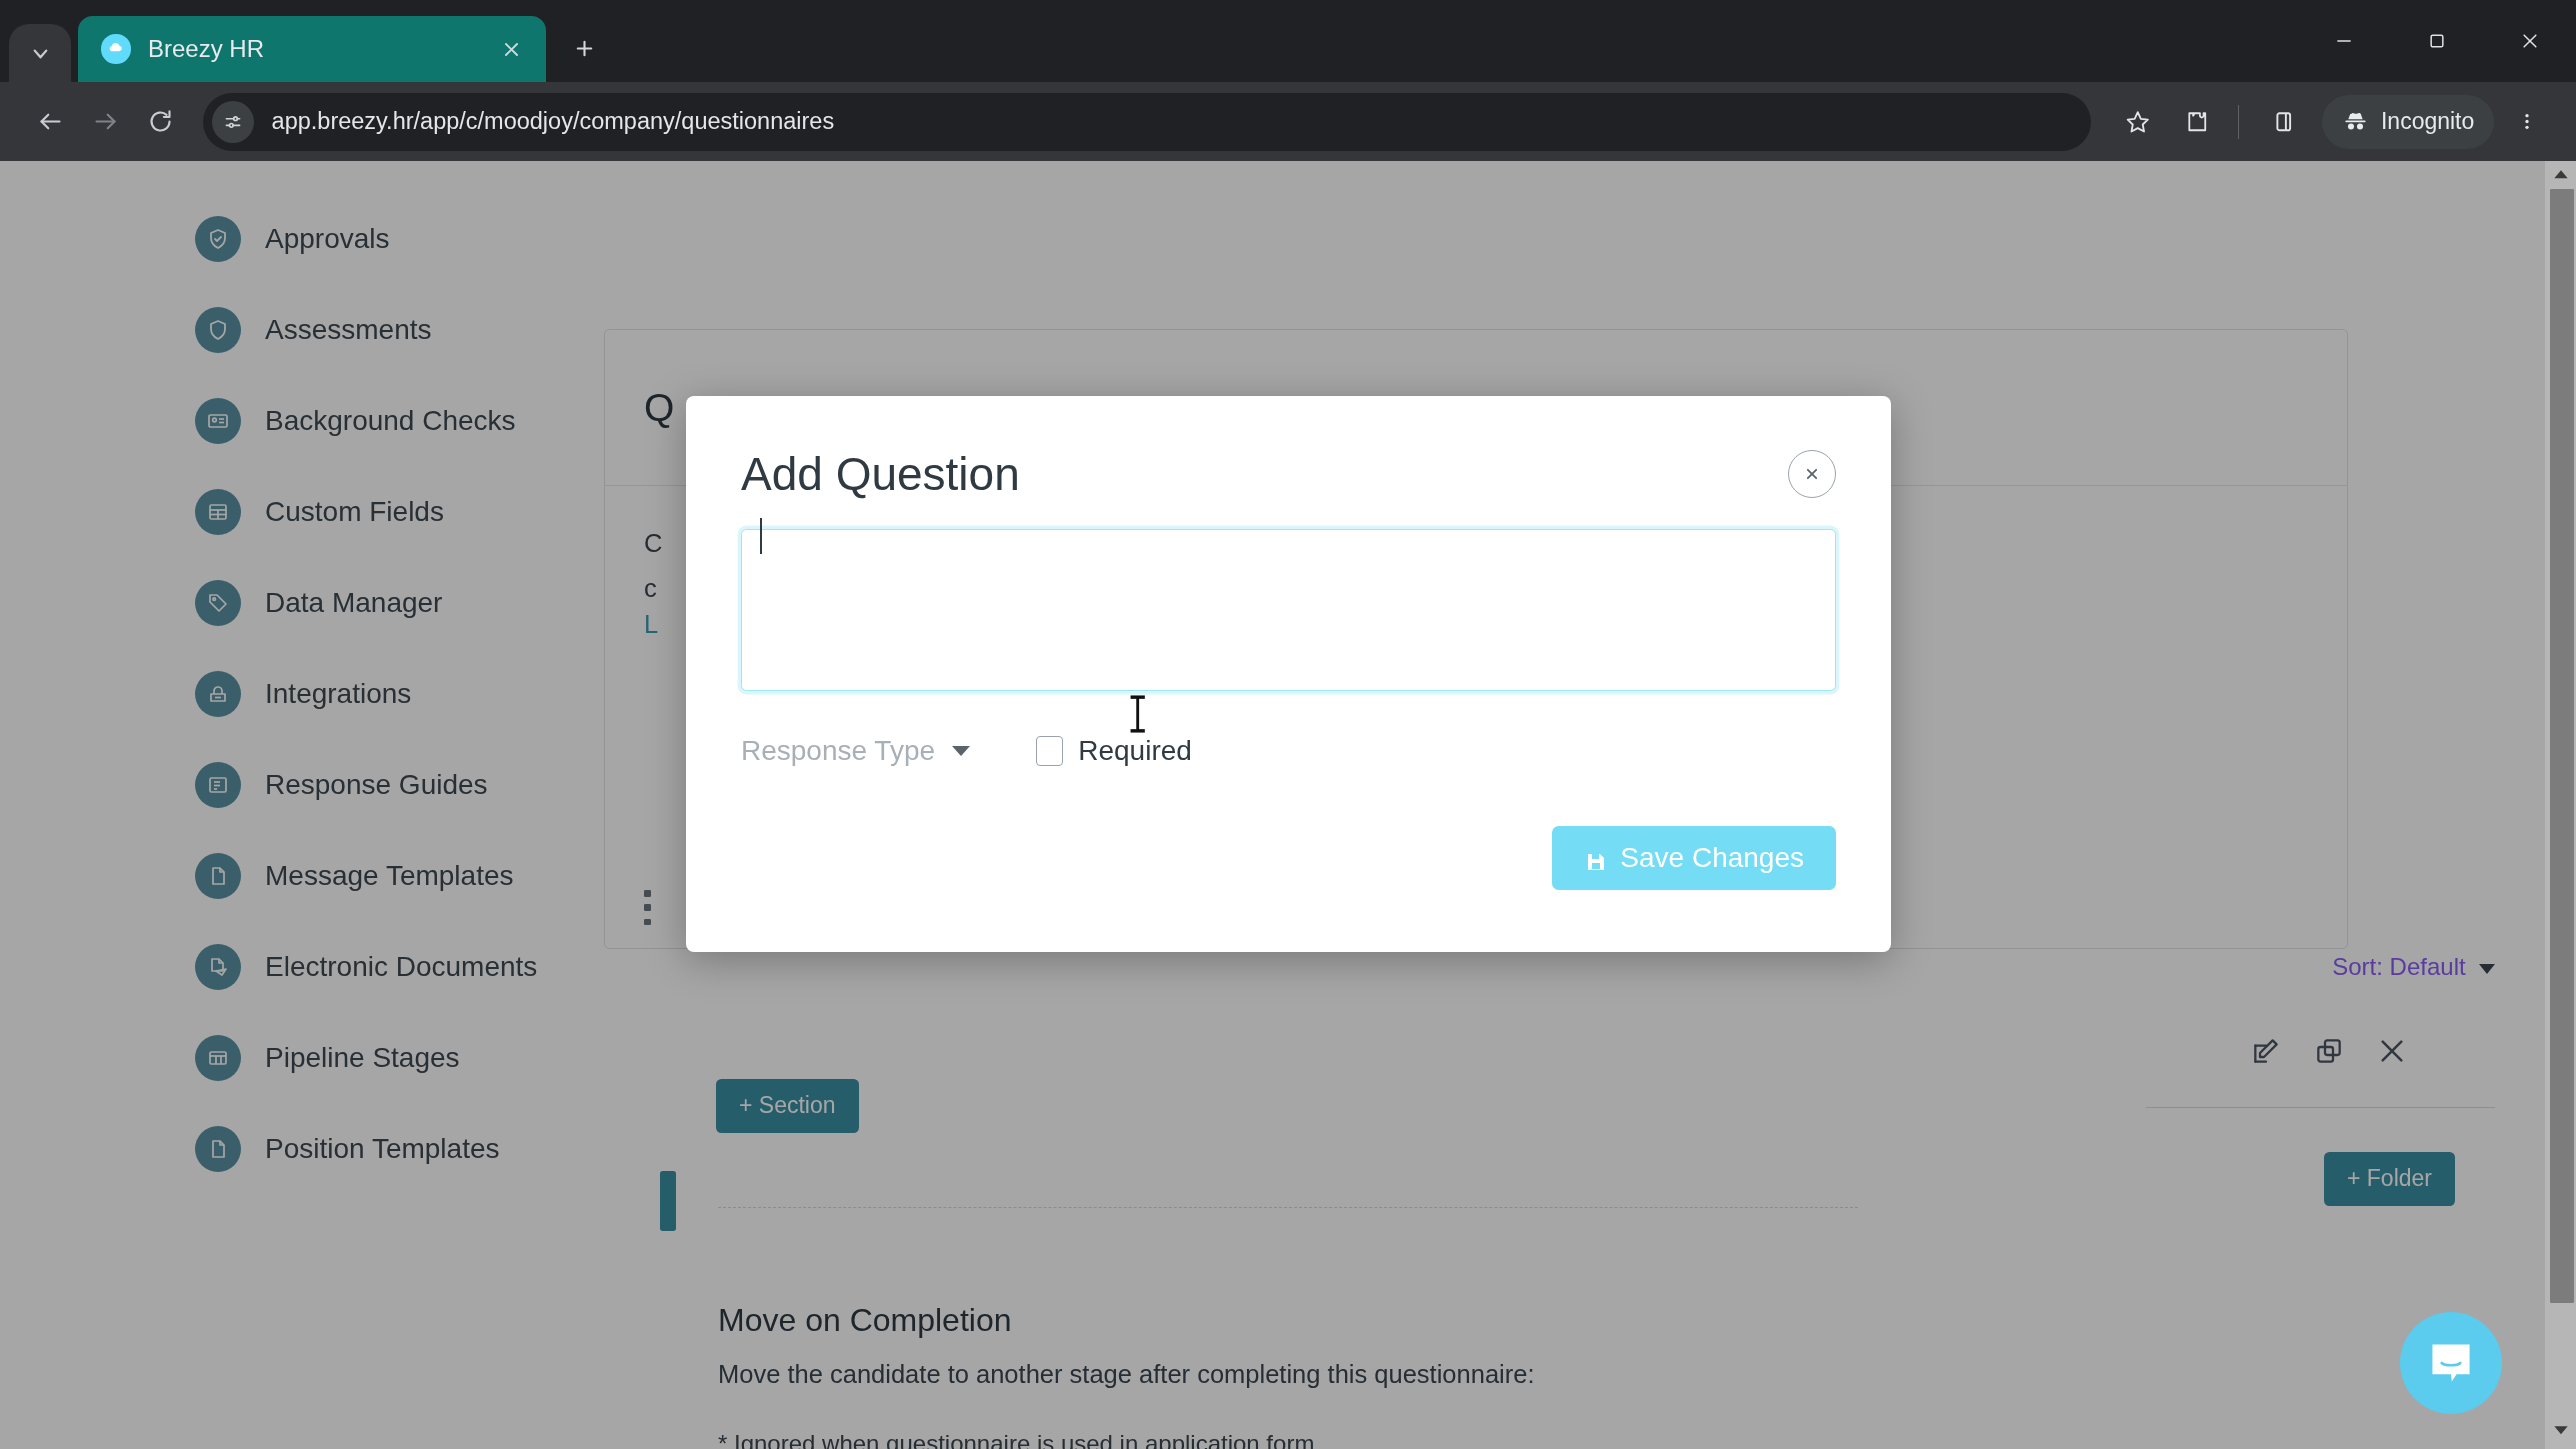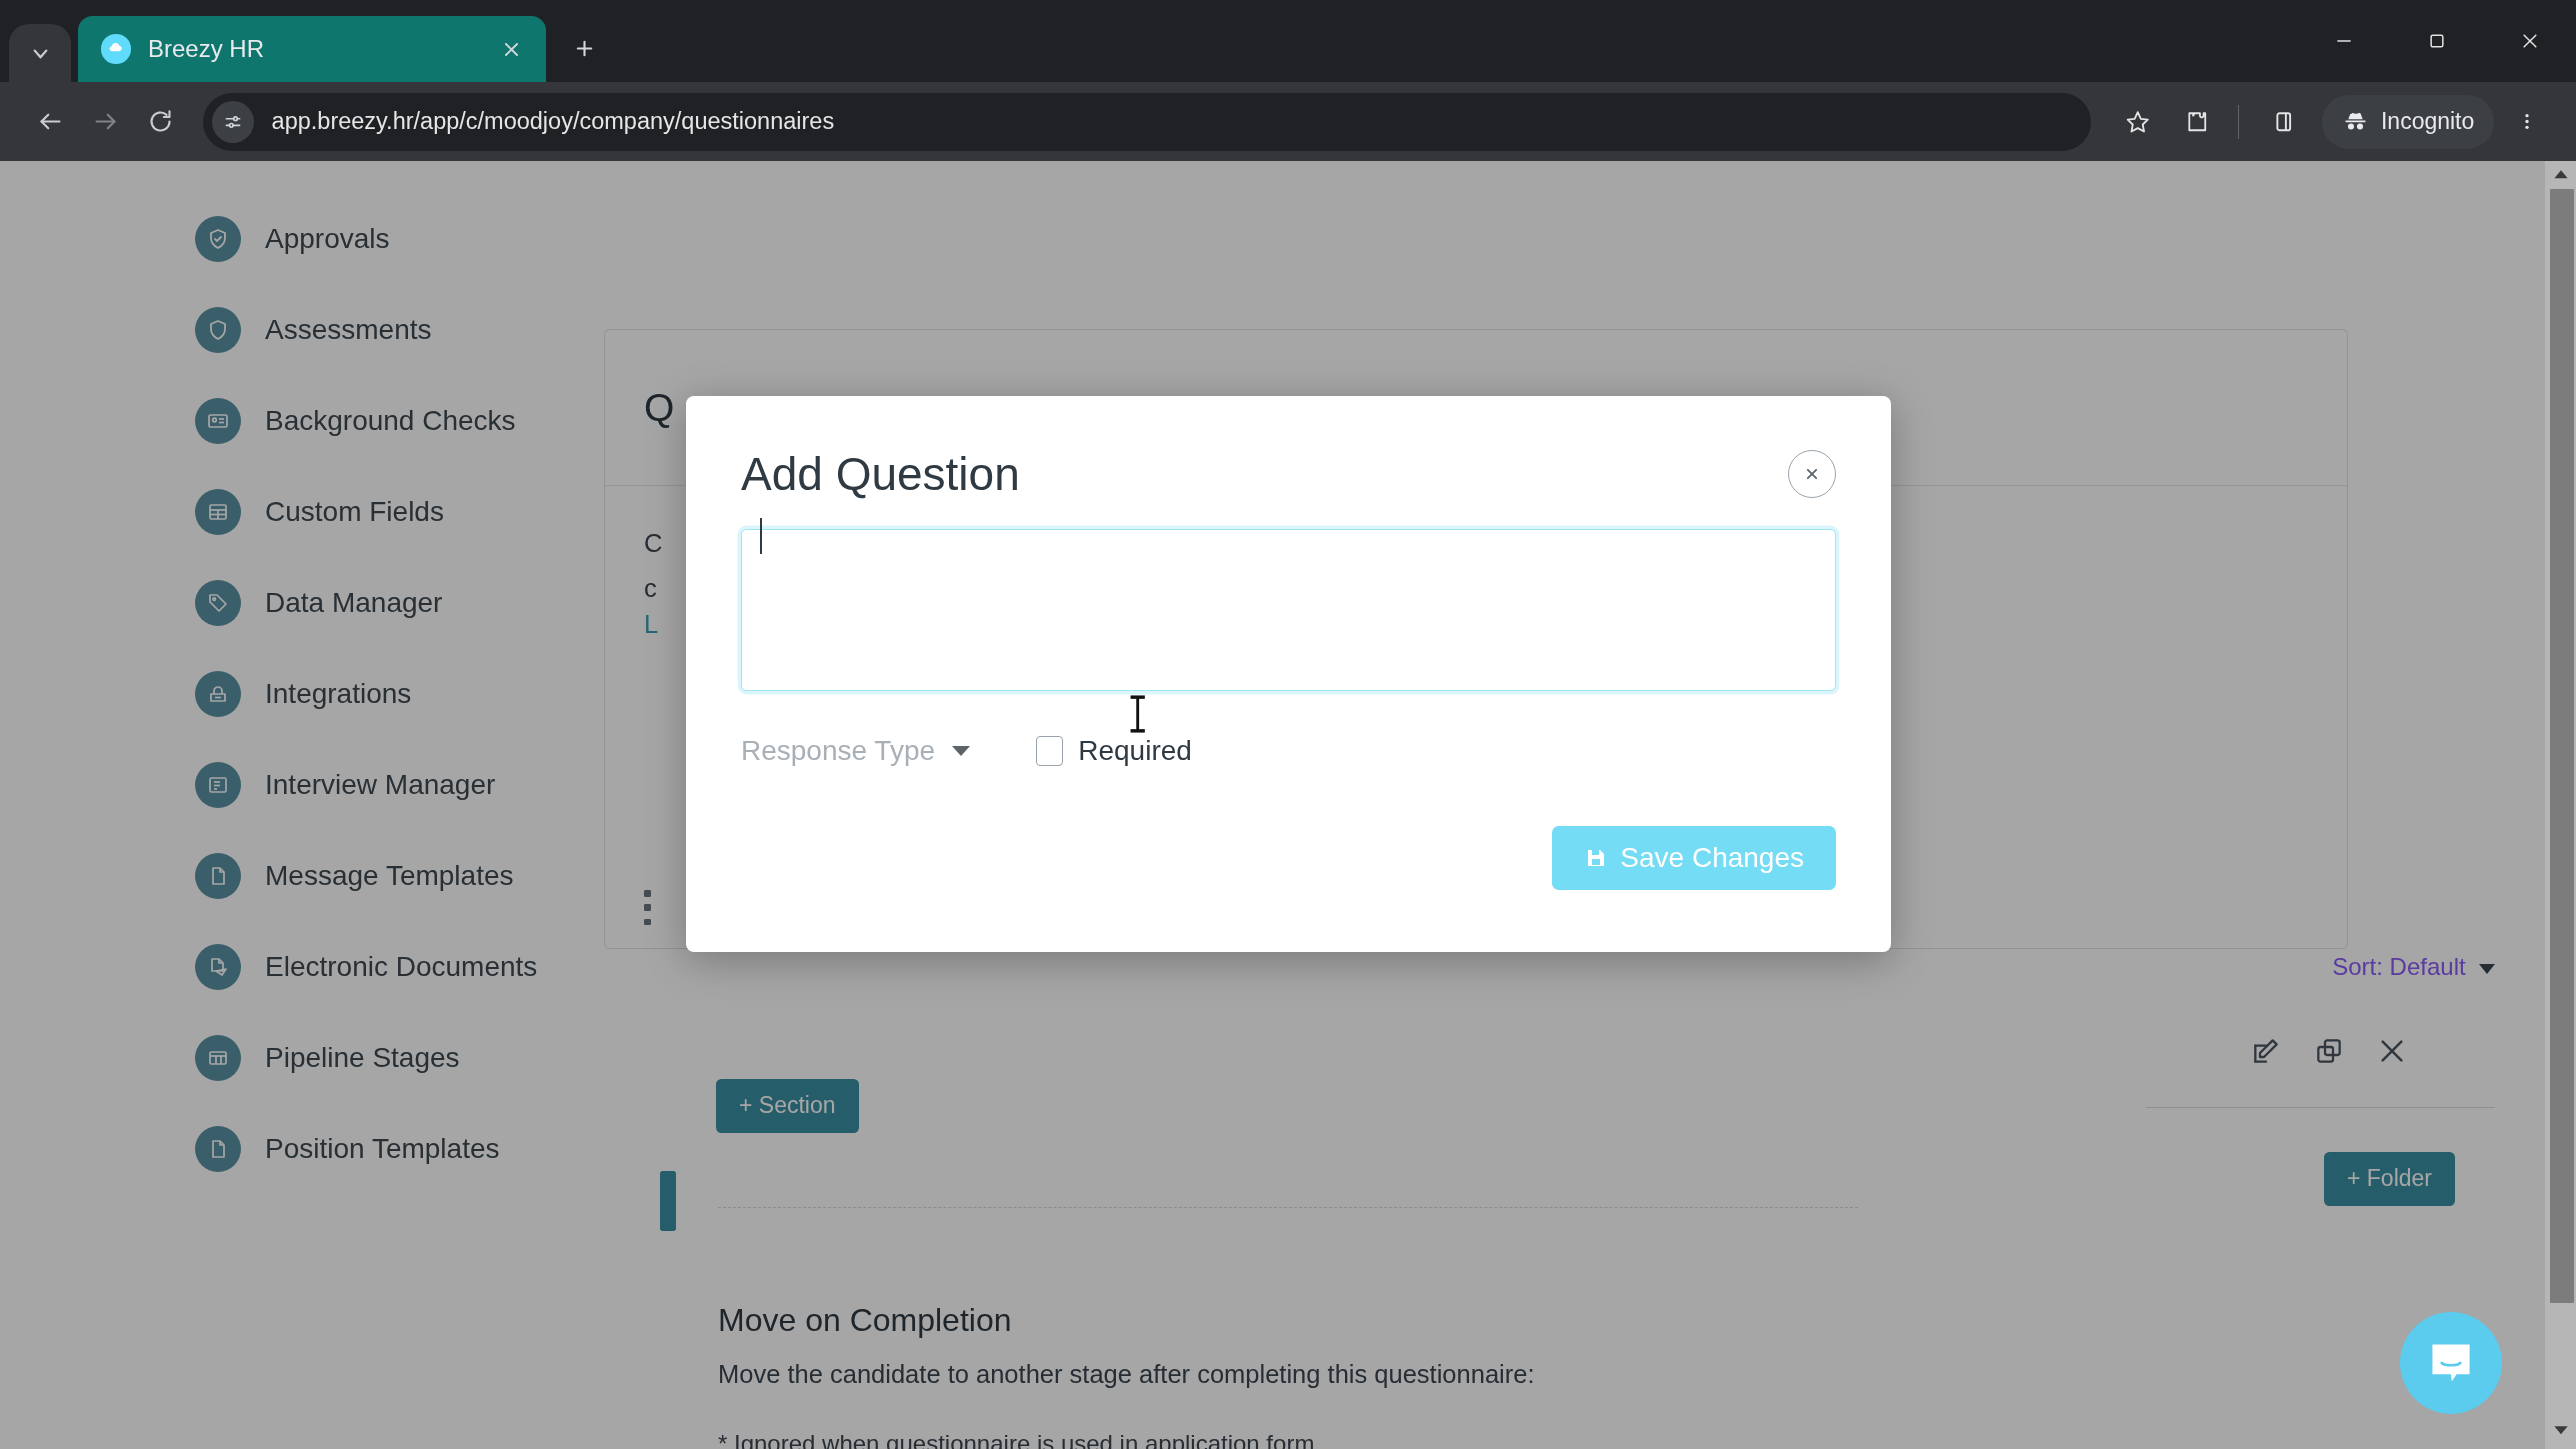--- a/index.html
+++ b/index.html
@@ -370,21 +370,21 @@
     display: flex; justify-content: flex-end;
     padding: 59px 55px 62px 55px;
   }
   .btn-save {
     background: #74dcf5;
     color: #ffffff;
     border: none;
     border-radius: 6.7px;
     font-size: 28px;
     padding: 16px 32px;
-    display: inline-flex; align-items: center; gap: 12px;
+    display: inline-flex; align-items: flex-end; gap: 12px;
     font-family: "Liberation Sans", sans-serif;
   }
   .btn-save svg { width: 24px; height: 24px; }
 
   
   .ibeam {
     position: absolute;
     left: 1129px; top: 533px;
     width: 17.4px; height: 40px;
     z-index: 90;
@@ -581,21 +581,21 @@
         </div>
         <div class="nav-item">
           <span class="nav-ico">
               <svg viewBox="0 0 24 24" fill="none" stroke="#ffffff" stroke-width="1.7">
                 <rect x="4" y="5" width="16" height="14" rx="1.4"></rect>
                 <line x1="8" y1="9" x2="14" y2="9"></line>
                 <line x1="8" y1="12.5" x2="14" y2="12.5"></line>
                 <line x1="8" y1="16" x2="11" y2="16"></line>
               </svg>
             </span>
-          <span class="nav-label">Interview Manager</span>
+          <span class="nav-label">Response Guides</span>
         </div>
         <div class="nav-item">
           <span class="nav-ico">
               <svg viewBox="0 0 24 24" fill="none" stroke="#ffffff" stroke-width="1.7" stroke-linejoin="round">
                 <path d="M7 4h7l4 4v12H7z"></path>
                 <polyline points="14 4 14 8 18 8"></polyline>
               </svg>
             </span>
           <span class="nav-label">Message Templates</span>
         </div>

